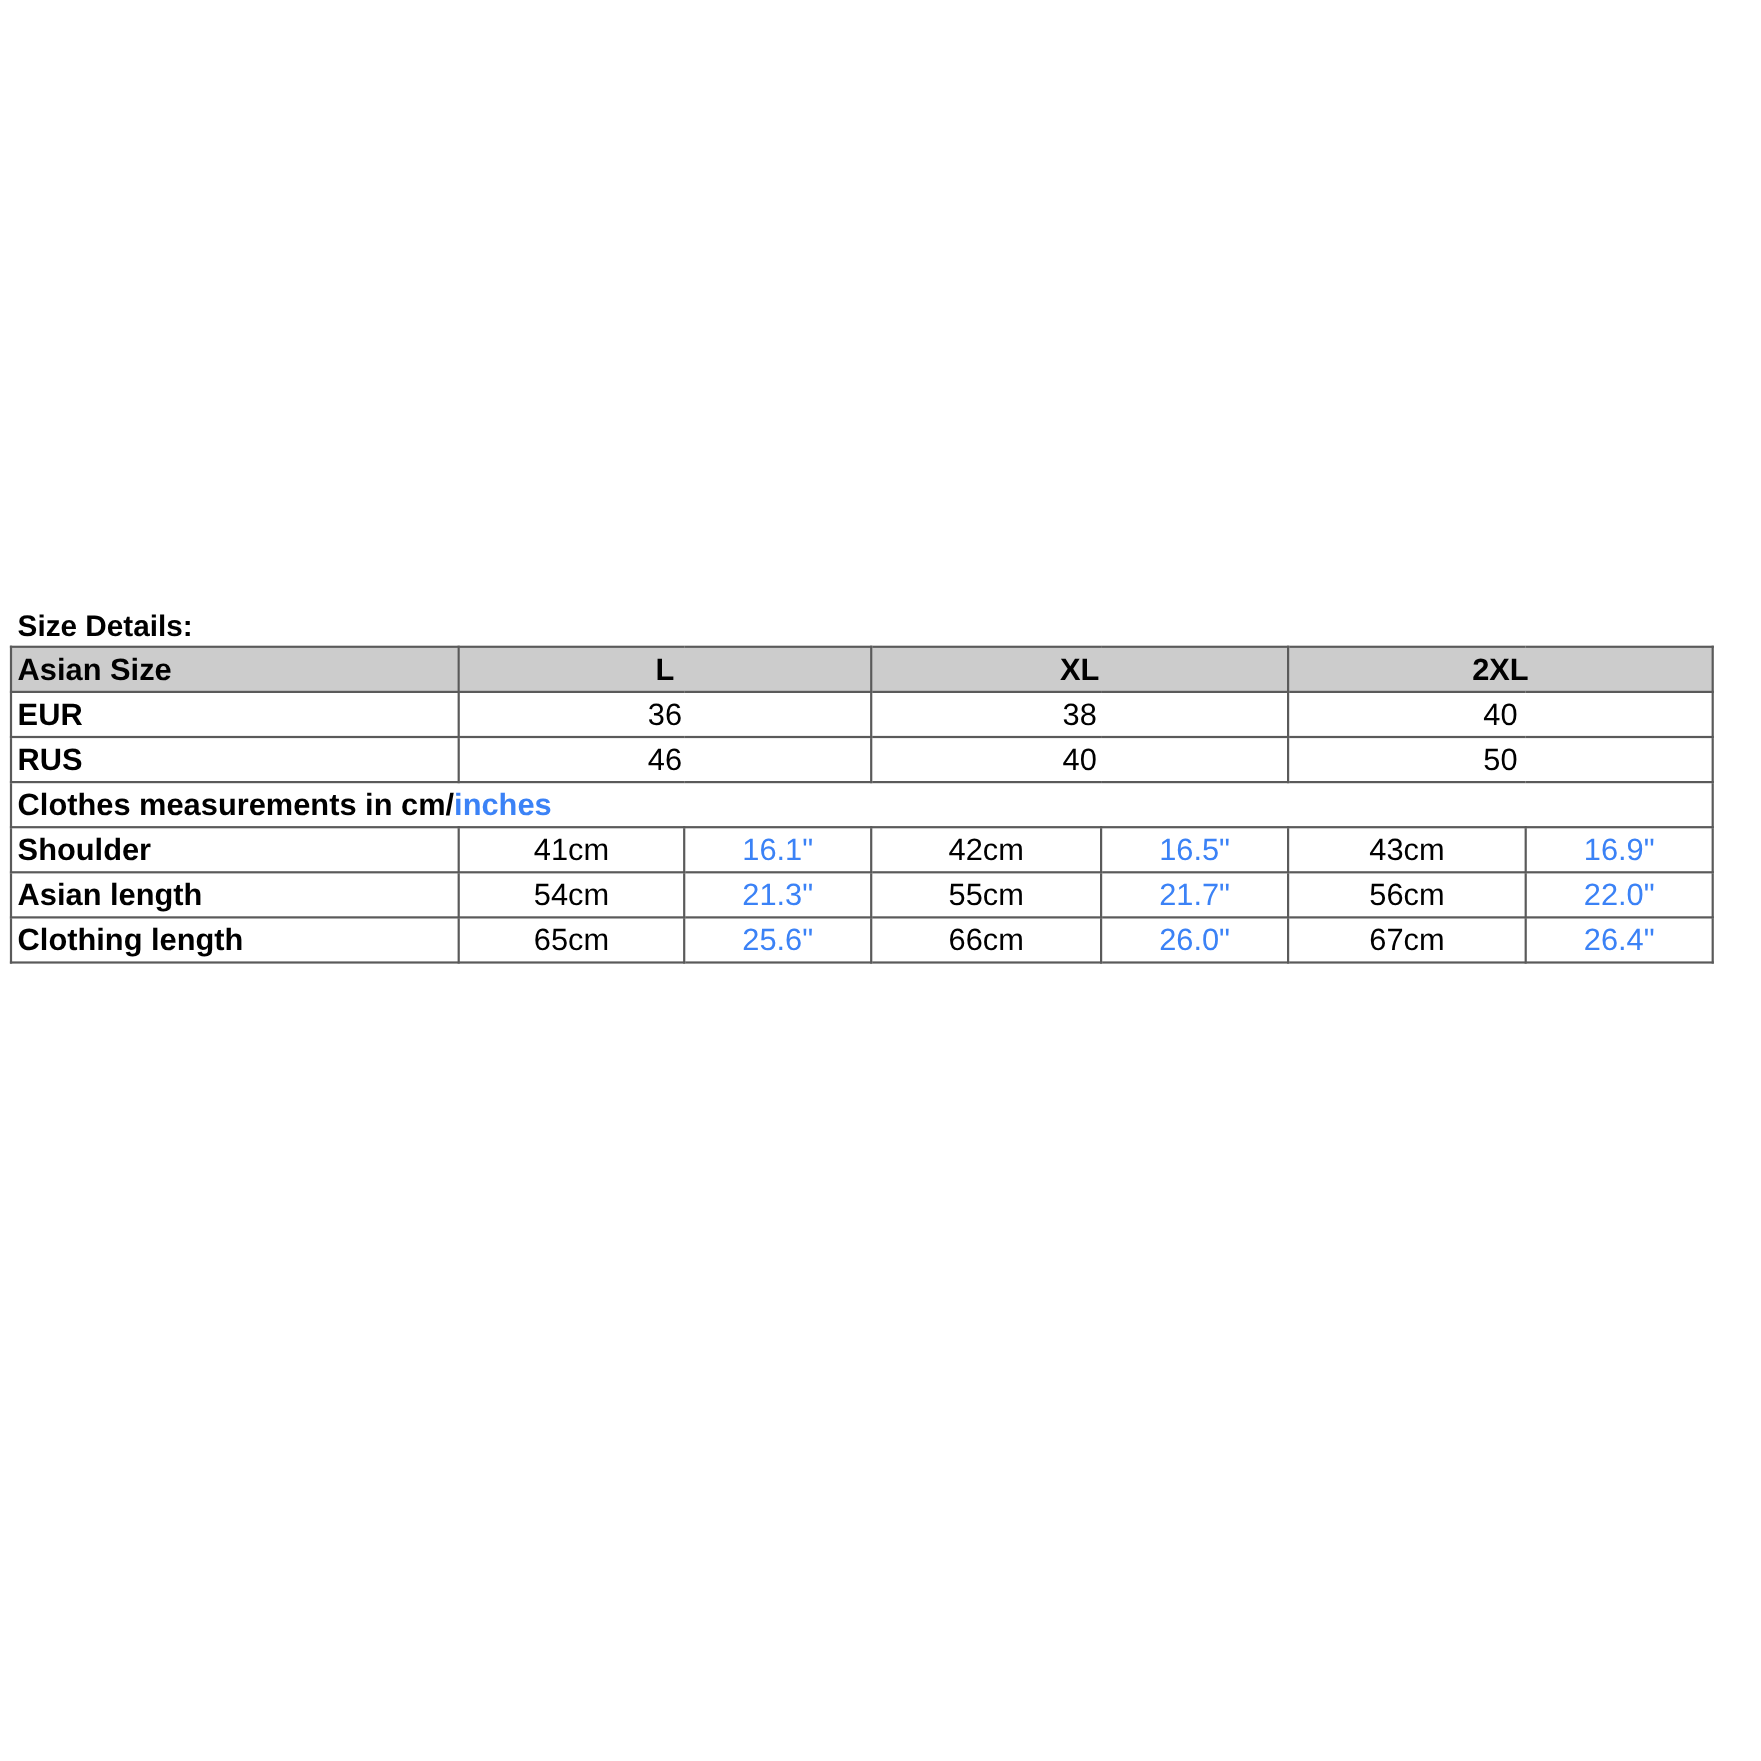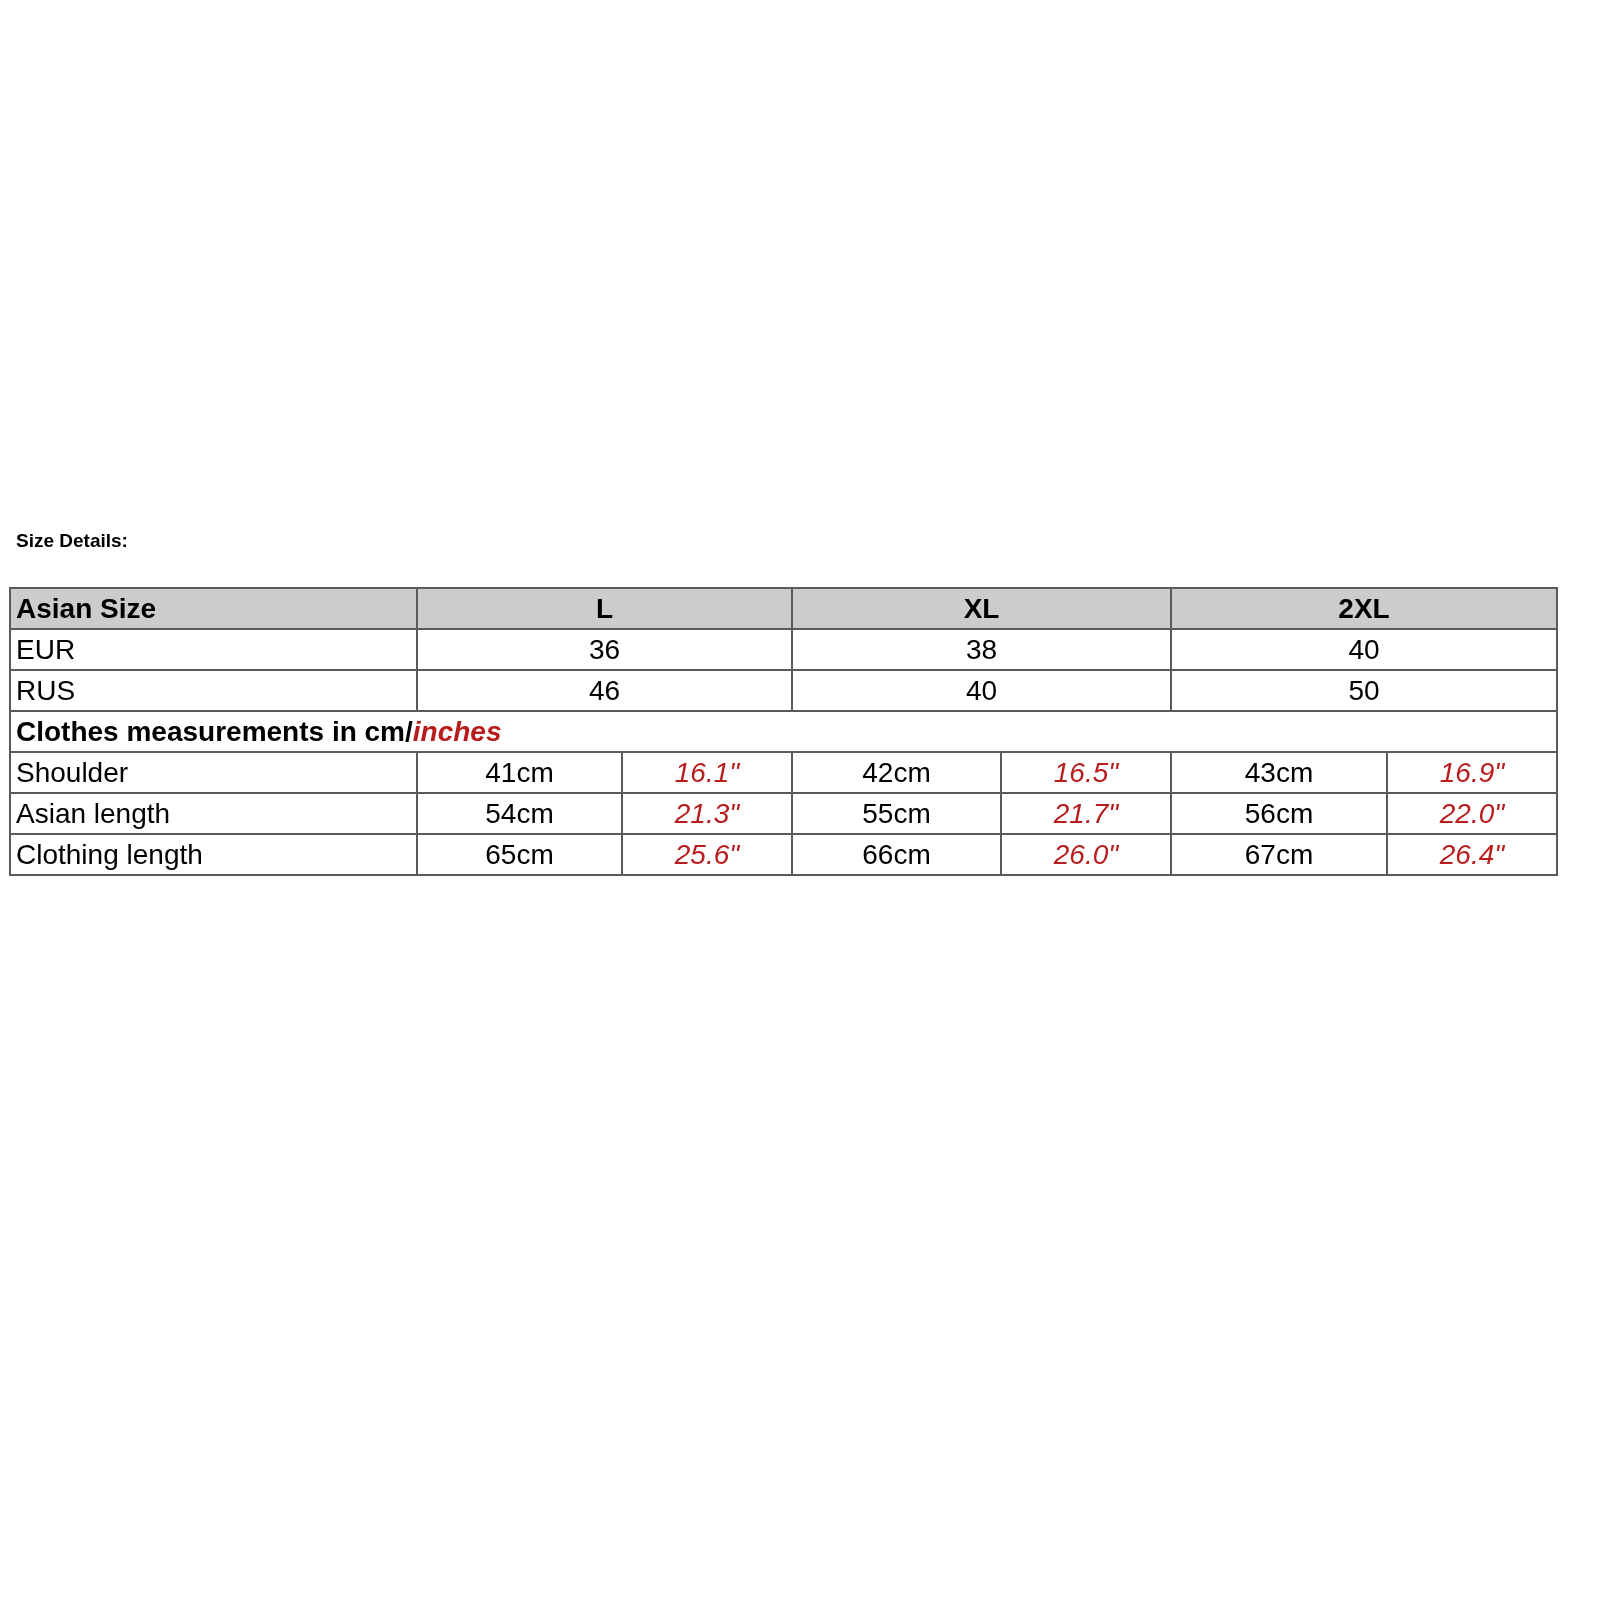--- a/index.html
+++ b/index.html
@@ -1,26 +1,26 @@
 <!DOCTYPE html>
 <html><head>
   <meta charset="utf-8">
   <style>
     html, body { margin: 0; padding: 0; background: #ffffff; }
     body { width: 1601px; height: 1601px; position: relative; overflow: hidden;
            font-family: "Liberation Sans", sans-serif; color: #000; }
-    .title { position: absolute; left: 16px; top: 524px; font-size: 19px; font-weight: bold;
+    .title { position: absolute; left: 16px; top: 552px; font-size: 27px; font-weight: bold;
              line-height: 34px; }
     table.size { position: absolute; left: 9px; top: 587px; border-collapse: collapse;
                  table-layout: fixed; width: 1528px; }
     table.size td { border: 2px solid #5a5a5a; height: 39px; padding: 0; font-size: 28px;
                     line-height: 39px; text-align: center; white-space: nowrap; overflow: hidden; }
-    table.size td.label { text-align: left; font-weight: normal; padding-left: 5px; }
+    table.size td.label { text-align: left; font-weight: bold; padding-left: 5px; }
     table.size tr.head td { background: #cccccc; font-weight: bold; }
-    .red { color: #b91c1c; font-style: italic; }
+    .red { color: #3b82f6; }
     td.section { text-align: left !important; font-weight: bold; padding-left: 5px !important; }
   </style>
 </head>
 <body>
 
 <div class="title">Size Details:</div>
 
 <table class="size">
   <colgroup>
     <col style="width:407px">

